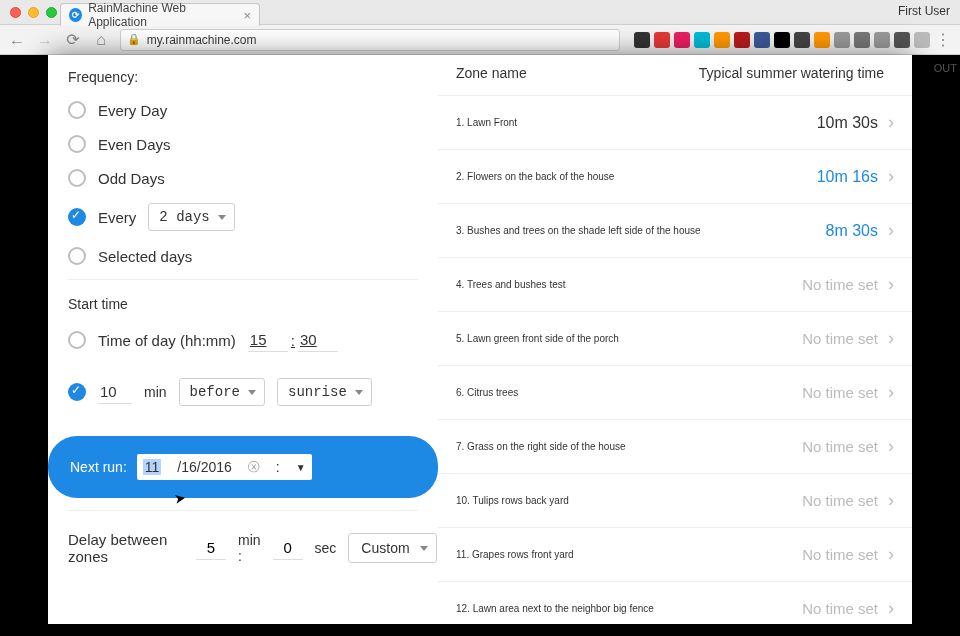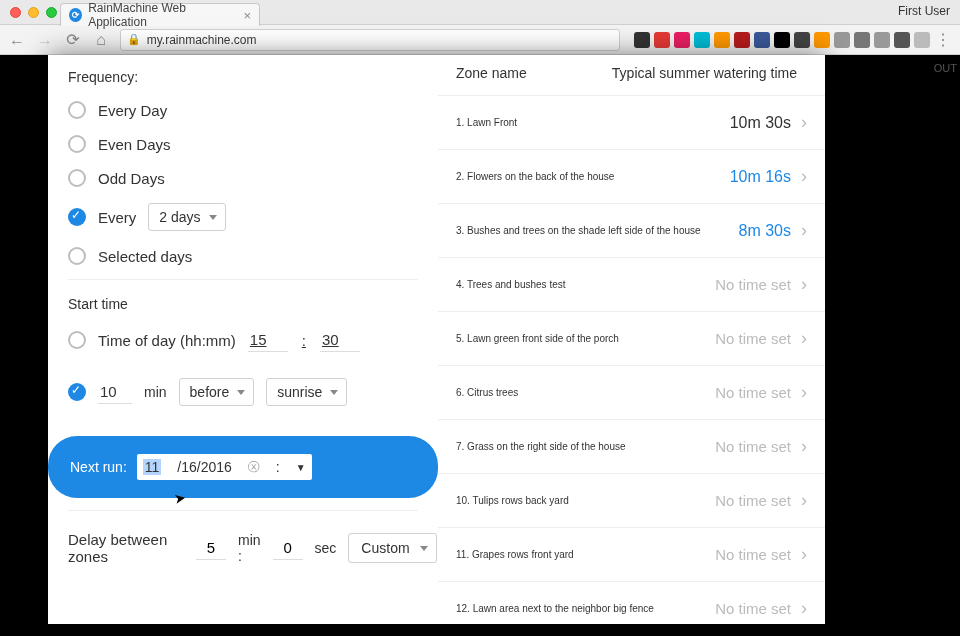--- a/index.html
+++ b/index.html
@@ -27,35 +27,35 @@
     .ext-ic.c1{ background:#333; } .ext-ic.c2{ background:#e53935; } .ext-ic.c3{ background:#e91e63; color:#fff; } .ext-ic.c4{ background:#00bcd4; }
     .ext-ic.c5{ background:#ff9800; } .ext-ic.c6{ background:#b71c1c; } .ext-ic.c7{ background:#3b5998; } .ext-ic.c8{ background:#000; }
     .ext-ic.c9{ background:#444; } .ext-ic.c10{ background:#ff9800; } .ext-ic.c11{ background:#999; } .ext-ic.c12{ background:#777; }
     .ext-ic.c13{ background:#999; } .ext-ic.c14{ background:#555; } .ext-ic.c15{ background:#bbb; }
 
     
     .page-bg{ position:absolute; top:55px; left:0; right:0; bottom:0; background:#000; }
     .page-hidden{ position:absolute; top:60px; right:3px; color:#555; font-size:11px; line-height:16px; text-align:right; }
 
     
-    .card{ position:absolute; top:55px; left:48px; width:777px; bottom:12px; background:#fff; display:flex; box-shadow:0 0 25px rgba(0,0,0,0.5); }
+    .card{ position:absolute; top:55px; left:48px; width:864px; bottom:12px; background:#fff; display:flex; box-shadow:0 0 25px rgba(0,0,0,0.5); }
     .left{ width:390px; padding:8px 0 0 0; overflow:hidden; }
     .right{ flex:1; padding:0; overflow:hidden; }
 
     
     .sec-label{ font-size:14px; color:#333; padding:6px 20px 8px; }
     .radio-row{ display:flex; align-items:center; gap:12px; padding:8px 20px; font-size:15px; color:#333; }
     .radio, .radio-on { width:18px; height:18px; border-radius:50%; flex:none; }
     .radio{ border:2px solid #bdbdbd; }
     .radio-on{ background:#1e88e5; position:relative; }
     .radio-on::after{ content:"✓"; color:#fff; font-size:12px; position:absolute; left:3px; top:0px; }
-    .mini-select{ height:28px; border:1px solid #d0d0d0; border-radius:3px; padding:0 24px 0 10px; display:inline-flex; align-items:center; position:relative; font-size:14px; color:#333; background:#fff; }
+    .mini-select{ height:28px; border:1px solid #d0d0d0; border-radius:3px; padding:0 24px 0 10px; display:inline-flex; align-items:center; position:relative; font-size:14px; color:#333; background:#fff;font-family:Liberation Mono, monospace; }
     .mini-select::after, .sel::after{ content:""; position:absolute; right:8px; top:50%; margin-top:-2px; border-left:4px solid transparent; border-right:4px solid transparent; border-top:5px solid #888; }
     .mini-input{ border:none; border-bottom:1px solid #ddd; width:40px; text-align:left; font-size:15px; color:#333; padding:3px 2px; outline:none; }
-    .inline-group{ display:flex; align-items:center; gap:14px;text-decoration:underline; }
+    .inline-group{ display:flex; align-items:center; gap:3px;text-decoration:underline; }
 
     .divider-line{ height:1px; background:#eee; margin:6px 20px; }
 
     .sub-label{ font-size:14px; color:#333; padding:10px 20px 8px; }
 
     .next-run{ margin:12px 0; background:#1e88e5; color:#fff; padding:18px 22px; display:flex; align-items:center; gap:10px;border-radius:29px; }
     .next-run-field{ background:#fff; color:#333; height:26px; border-radius:2px; display:flex; align-items:center; padding:0 6px; gap:16px; font-size:14px; }
     .next-run-field .sel-date{ background:#b3d4fc; padding:0 2px; }
     .clear-ic{ color:#999; font-size:12px; }
     .drop-arrow{ color:#333; font-size:10px; }

